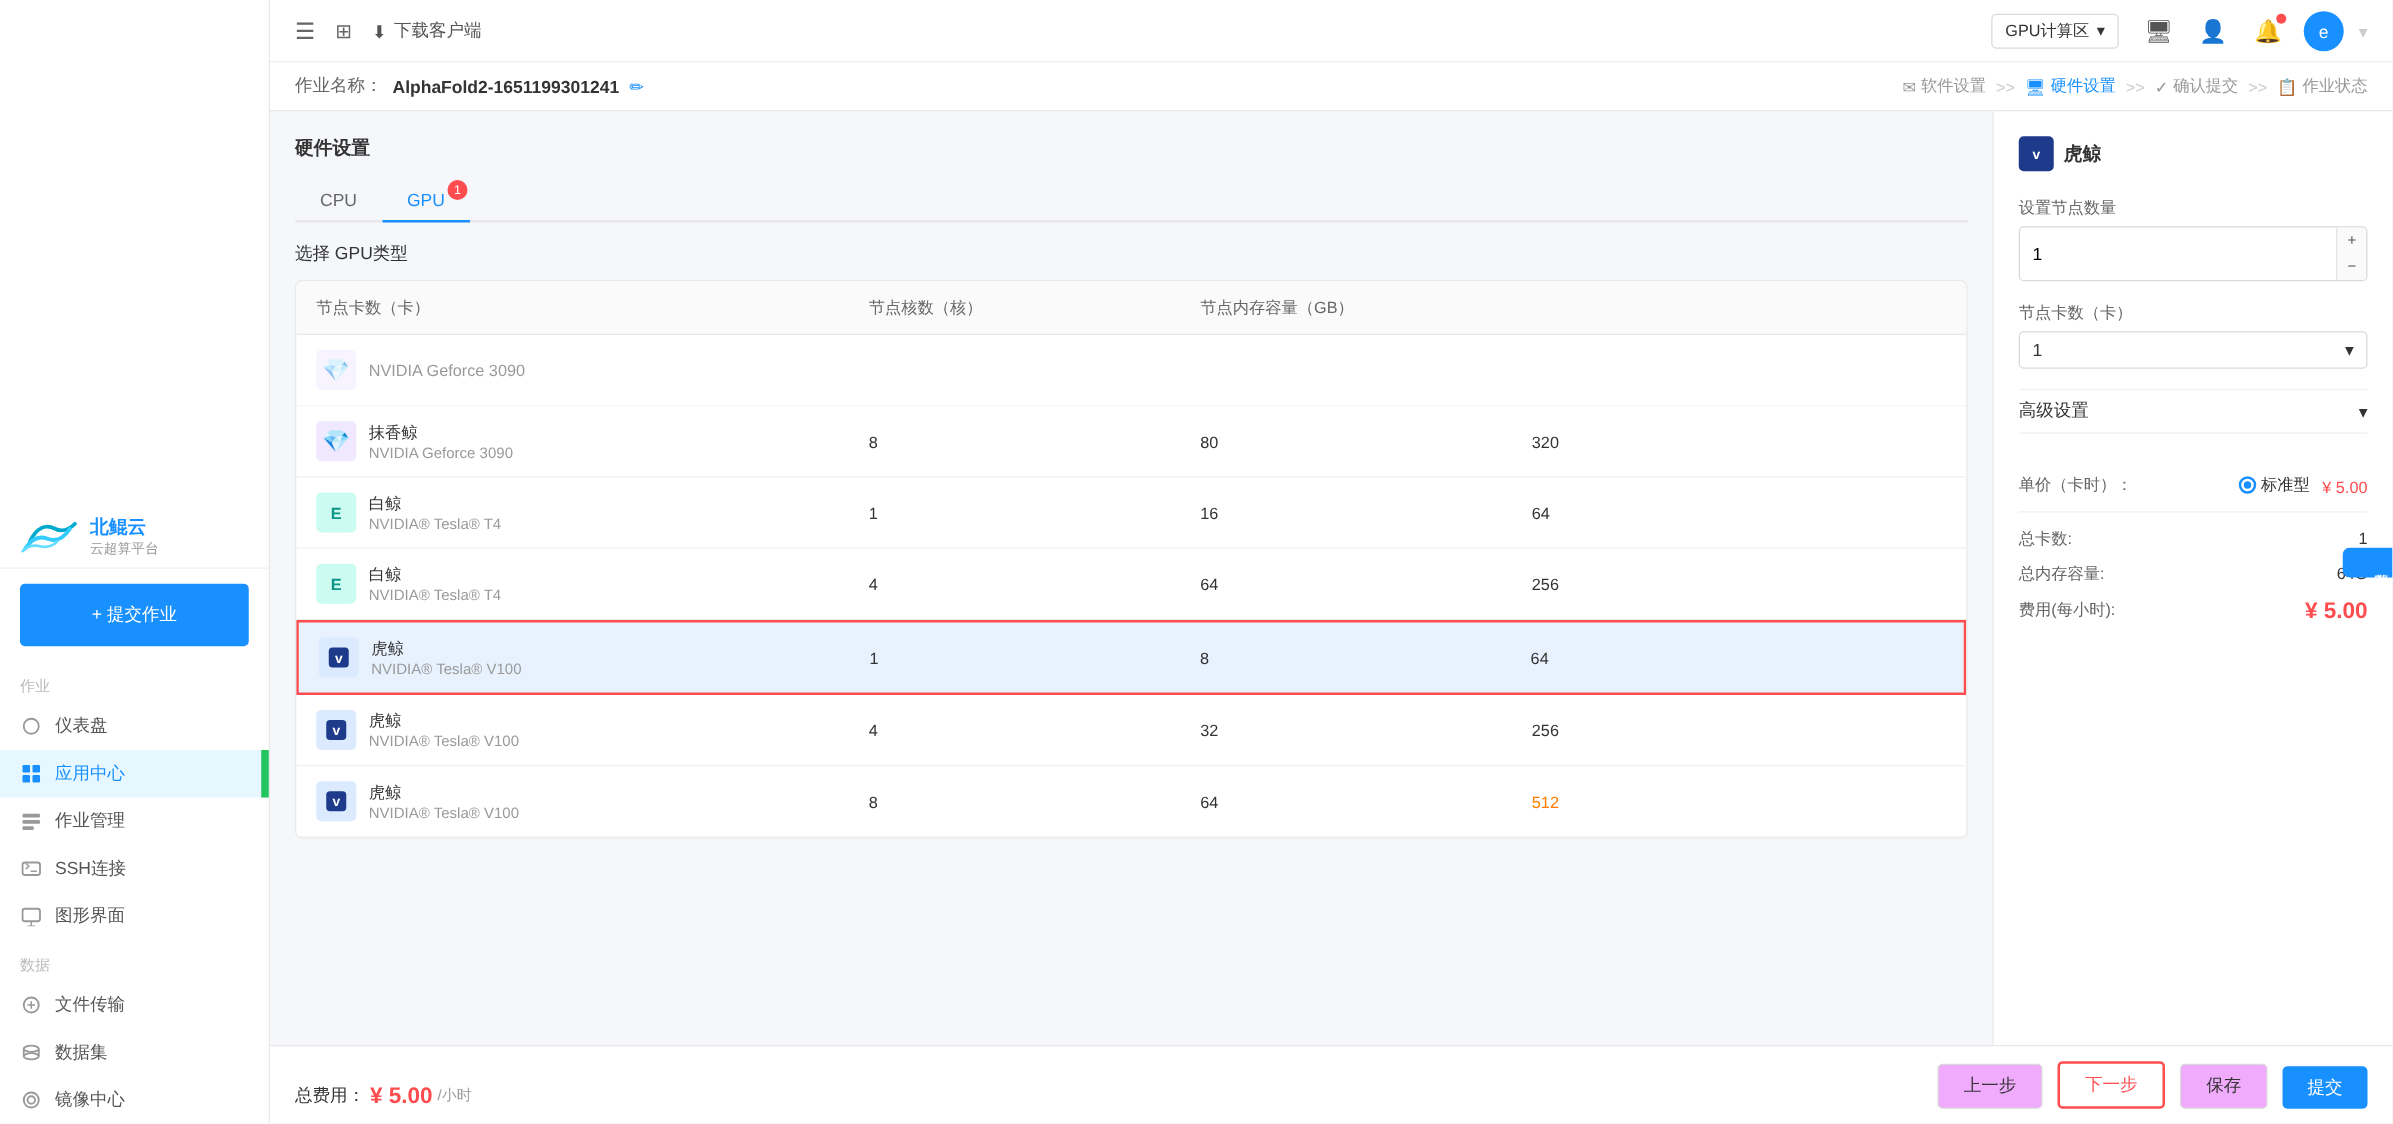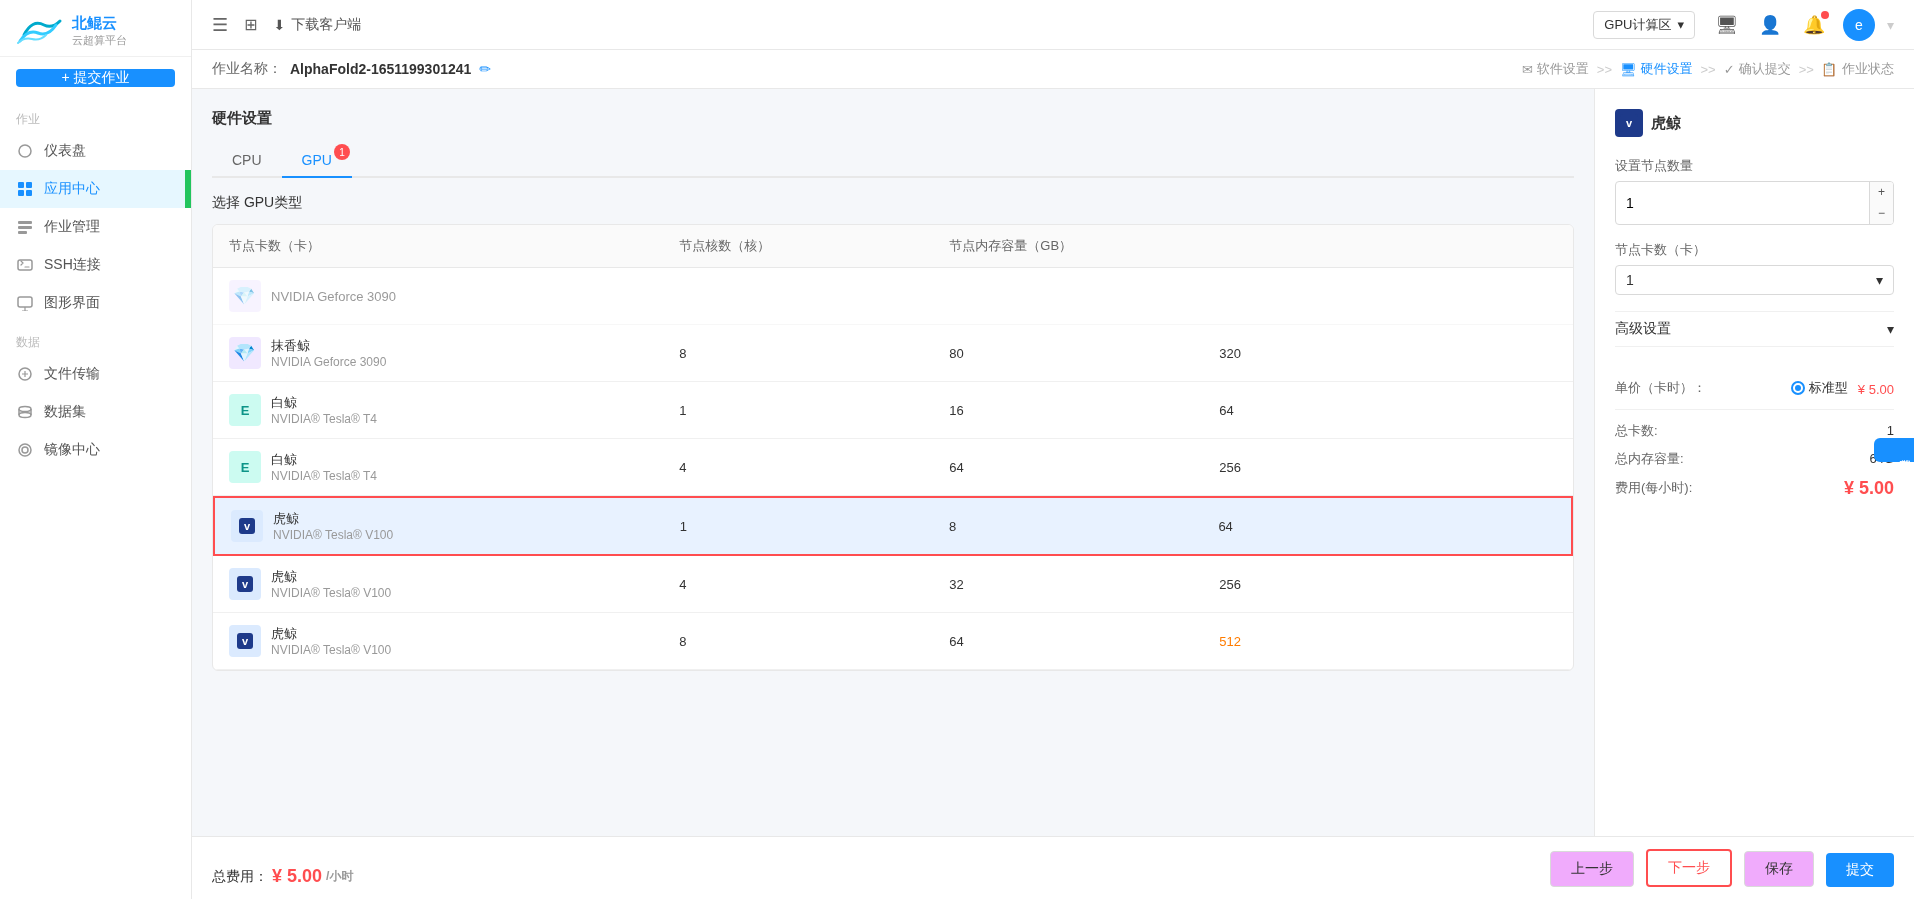--- a/index.html
+++ b/index.html
@@ -1,22 +1,22 @@
 <!DOCTYPE html>
 <html><head>
   <meta charset="utf-8">
   <style>
     * { box-sizing: border-box; margin: 0; padding: 0; }
     body { font-family: 'Microsoft YaHei', 'PingFang SC', sans-serif; font-size: 14px; background: #f0f2f5; color: #333; display: flex; height: 899px; overflow: hidden; }
 
     
-    .sidebar { width: 192px; background: #fff; display: flex; flex-direction: column; border-right: 1px solid #e8e8e8; flex-shrink: 0; }
+    .sidebar { width: 216px; background: #fff; display: flex; flex-direction: column; border-right: 1px solid #e8e8e8; flex-shrink: 0; justify-content: flex-end; }
     .sidebar-logo { padding: 14px 16px 8px; display: flex; align-items: center; gap: 8px; border-bottom: 1px solid #f0f0f0; }
     .logo-icon { width: 48px; height: 32px; }
-    .submit-job-btn { margin: 12px 16px; background: #1890ff; color: #fff; border: none; border-radius: 4px; padding: 0 0; cursor: pointer; font-size: 14px; display: flex; align-items: center; justify-content: center; gap: 6px; }
+    .submit-job-btn { margin: 12px 16px; background: #1890ff; color: #fff; border: none; border-radius: 4px; padding: 16px 0; cursor: pointer; font-size: 14px; display: flex; align-items: center; justify-content: center; gap: 6px; }
     .sidebar-item { display: flex; align-items: center; gap: 10px; padding: 10px 16px; cursor: pointer; color: #555; font-size: 14px; border-radius: 0; }
     .sidebar-item.active { background: #e6f7ff; color: #1890ff; border-right: 6px solid #22c55e; }
     .sidebar-item .icon { width: 18px; height: 18px; display: flex; align-items: center; justify-content: center; flex-shrink: 0; }
 
     
     .main { flex: 1; display: flex; flex-direction: column; overflow: hidden; }
 
     
     .topbar { height: 50px; background: #fff; display: flex; align-items: center; justify-content: space-between; padding: 0 20px; border-bottom: 1px solid #e8e8e8; flex-shrink: 0; }
     .topbar-left { display: flex; align-items: center; gap: 16px; }
@@ -93,21 +93,21 @@
     .radio-option { display: flex; align-items: center; gap: 4px; cursor: pointer; font-size: 13px; }
     .radio-dot { width: 14px; height: 14px; border-radius: 50%; border: 2px solid #1890ff; display: flex; align-items: center; justify-content: center; }
     .radio-dot.checked::after { content: ''; width: 6px; height: 6px; background: #1890ff; border-radius: 50%; }
 
     .total-cost { font-size: 18px; font-weight: 700; color: #ff4d4f; }
 
     
     .footer { background: #fff; border-top: 1px solid #e8e8e8; padding: 12px 20px; display: flex; align-items: flex-end; justify-content: flex-end; gap: 12px; flex-shrink: 0; }
     .footer-total { display: flex; align-items: center; gap: 4px; font-size: 14px; color: #333; margin-right: auto; }
     .footer-total-price { color: #ff4d4f; font-weight: 700; font-size: 18px; }
-    .footer-unit { font-size: 12px; color: #999; font-weight: bold; }
+    .footer-unit { font-size: 12px; color: #999; }
 
     .btn { padding: 8px 20px; border-radius: 4px; border: none; cursor: pointer; font-size: 14px; }
     .btn-default { background: #f0abfc; border: 1px solid #d9d9d9; color: #333; }
     .btn-primary { background: #1890ff; color: #fff; }
     .btn-outlined-red { background: #fff; border: 2px solid #ff4d4f; color: #ff4d4f; }
 
     
     .help-btn { position: fixed; right: 0; top: 50%; transform: translateY(-50%); background: #1890ff; color: #fff; width: 40px; padding: 12px 0; display: flex; flex-direction: column; align-items: center; gap: 2px; border-radius: 6px 0 0 6px; cursor: pointer; font-size: 12px; writing-mode: vertical-rl; text-orientation: mixed; z-index: 100; }
   </style>
 </head>

